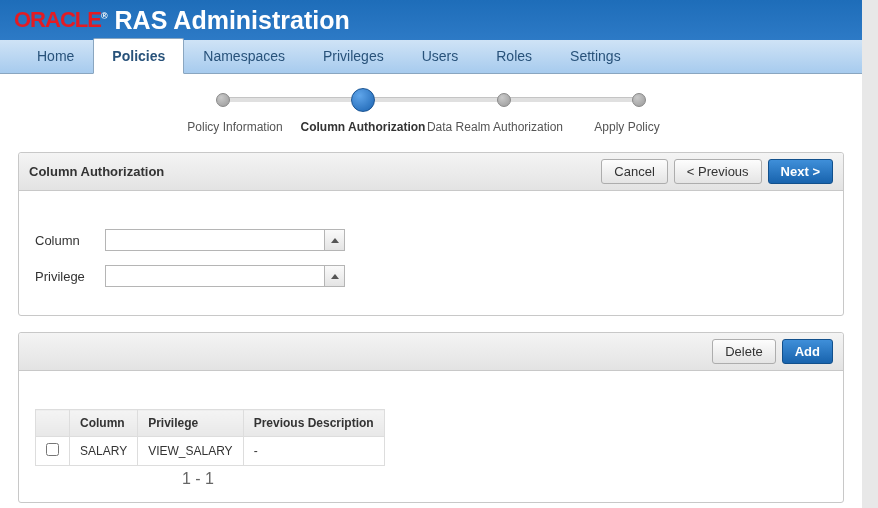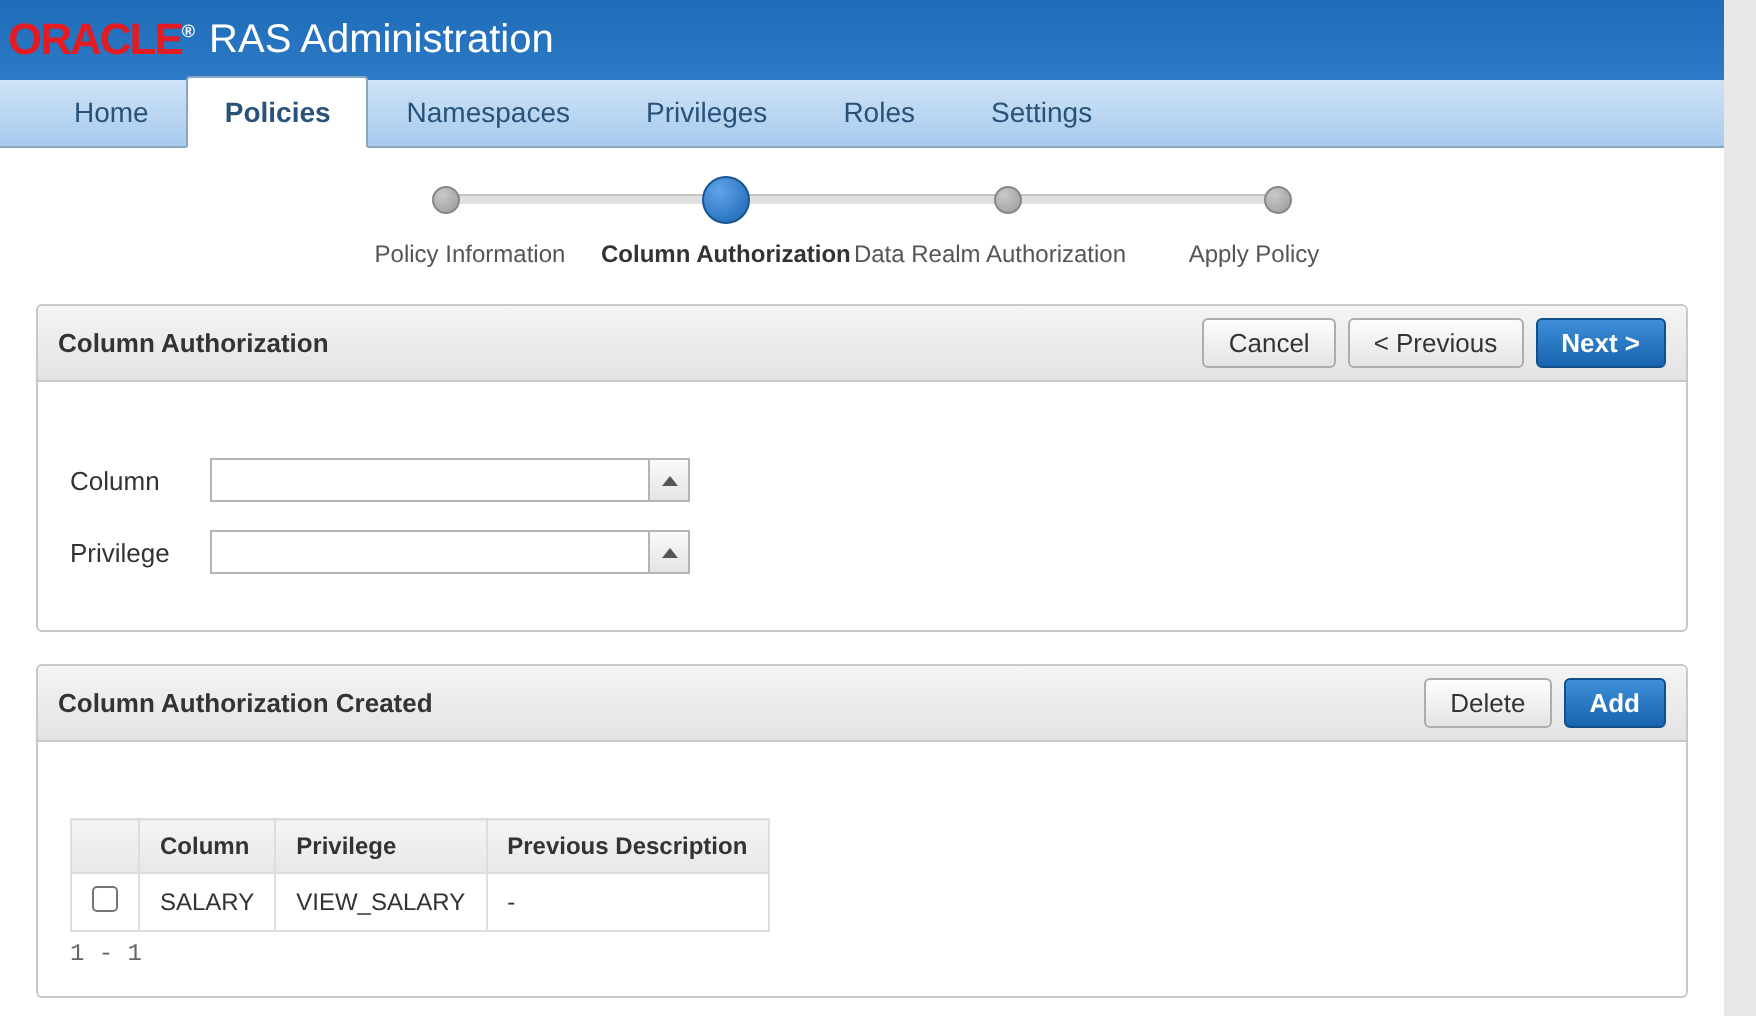--- a/index.html
+++ b/index.html
@@ -1,23 +1,23 @@
 <!DOCTYPE html>
 <html><head>
 <meta charset="utf-8">
 <style>
 * { box-sizing: border-box; margin: 0; padding: 0; }
 body { font-family: Arial, Helvetica, sans-serif; font-size: 13px; color: #333; background: #fff; }
 .viewport { width: 878px; height: 508px; overflow: hidden; position: relative; border-right: 16px solid #e8e8e8; }
 .scrollbar-thumb { position: absolute; right: -14px; top: 140px; width: 12px; height: 60px; background: #c0c0c0; border-radius: 2px; }
 
-.header { background: linear-gradient(#1e6db9, #2d7ac6); height: 40px; display: flex; align-items: center; padding: 0 4px; color: #fff; }
+.header { background: linear-gradient(#1e6db9, #2d7ac6); height: 40px; display: flex; align-items: center; padding: 0 14px; color: #fff; }
 .logo-oracle { color: #e41b23; font-weight: bold; font-size: 22px; letter-spacing: -1px; margin-right: 8px; font-family: Arial, sans-serif; }
 .logo-oracle sup { font-size: 9px; color: #fff; }
-.app-title { font-size: 20px; font-weight: normal; color: #fff; }
+.app-title { font-size: 25px; font-weight: bold; color: #fff; }
 .header-right { margin-left: auto; display: flex; gap: 4px; }
 .hdr-btn { background: linear-gradient(#f7f7f7,#e4e4e4); border: 1px solid #9b9b9b; border-radius: 3px; padding: 3px 9px; font-size: 12px; color: #333; cursor: pointer; display: inline-flex; align-items: center; gap: 5px; }
 .user-ico { width: 12px; height: 12px; background: #5a5a5a; display: inline-block; clip-path: polygon(50% 0,70% 35%,70% 45%,100% 100%,0 100%,30% 45%,30% 35%); border-radius: 2px; }
 
 .nav { background: linear-gradient(#cfe3f6,#a7cbee); height: 34px; display: flex; align-items: flex-end; padding: 0 18px; border-bottom: 1px solid #8aa6c0; }
 .nav-item { padding: 9px 18px; font-size: 14px; color: #28527a; cursor: pointer; border: 1px solid transparent; border-bottom: none; }
 .nav-item.active { background: #fff; border: 1px solid #8aa6c0; border-bottom: 1px solid #fff; margin-bottom: -1px; border-radius: 2px 2px 0 0; font-weight: bold; }
 
 .content { padding: 14px 18px; }
 .crumbs { font-size: 13px; color: #555; margin-bottom: 18px; }
@@ -45,38 +45,39 @@
 .form-lbl { width: 70px; font-size: 13px; color: #333; }
 .combo { display: flex; }
 .combo input { width: 220px; height: 22px; border: 1px solid #b5b5b5; padding: 2px 4px; font-size: 12px; }
 .combo-btn { width: 20px; height: 22px; border: 1px solid #b5b5b5; border-left: none; background: linear-gradient(#fafafa,#e4e4e4); cursor: pointer; display: flex; align-items: center; justify-content: center; }
 .caret-up { width: 0; height: 0; border-left: 4px solid transparent; border-right: 4px solid transparent; border-bottom: 5px solid #555; }
 
 .tbl { border-collapse: collapse; font-size: 12px; }
 .tbl th, .tbl td { border: 1px solid #ddd; padding: 6px 10px; text-align: left; }
 .tbl th { background: linear-gradient(#f4f4f4,#e8e8e8); font-weight: bold; color: #333; }
 .tbl th.chk, .tbl td.chk { width: 28px; text-align: center; }
-.range { text-align: left; font-size: 12px; color: #666; padding: 4px 6px 0 0; font-family: Liberation Mono, monospace; }
+.range { text-align: center; font-size: 16px; color: #666; padding: 4px 6px 0 0; }
 </style>
 </head>
 <body>
 
 <div class="viewport">
   <div class="scrollbar-thumb"></div>
 
   <div class="header">
     <span class="logo-oracle"><span>ORACLE</span><sup>®</sup></span>
     <span class="app-title">RAS Administration</span>
   </div>
 
   <div class="nav">
     <div class="nav-item">Home</div>
     <div class="nav-item active">Policies</div>
     <div class="nav-item">Namespaces</div>
     <div class="nav-item">Privileges</div>
+    <div class="nav-item">Users</div>
     <div class="nav-item">Roles</div>
     <div class="nav-item">Settings</div>
   </div>
 
   <div class="content">
 
     <div class="wizard">
       <div class="wiz-track">
         <div class="wiz-line"></div>
         <div class="wiz-node"></div>
@@ -118,21 +119,20 @@
             <button class="combo-btn">
                 <span class="caret-up"></span>
               </button>
           </div>
         </div>
       </div>
     </div>
 
     <div class="panel">
       <div class="panel-hd">
-        <span class="panel-title">Column Authorization Created</span>
         <div class="panel-actions">
           <button class="btn">Delete</button>
           <button class="btn btn-primary">Add</button>
         </div>
       </div>
       <div class="panel-body">
         <table class="tbl">
           <thead>
             <tr>
               <th class="chk"></th>

